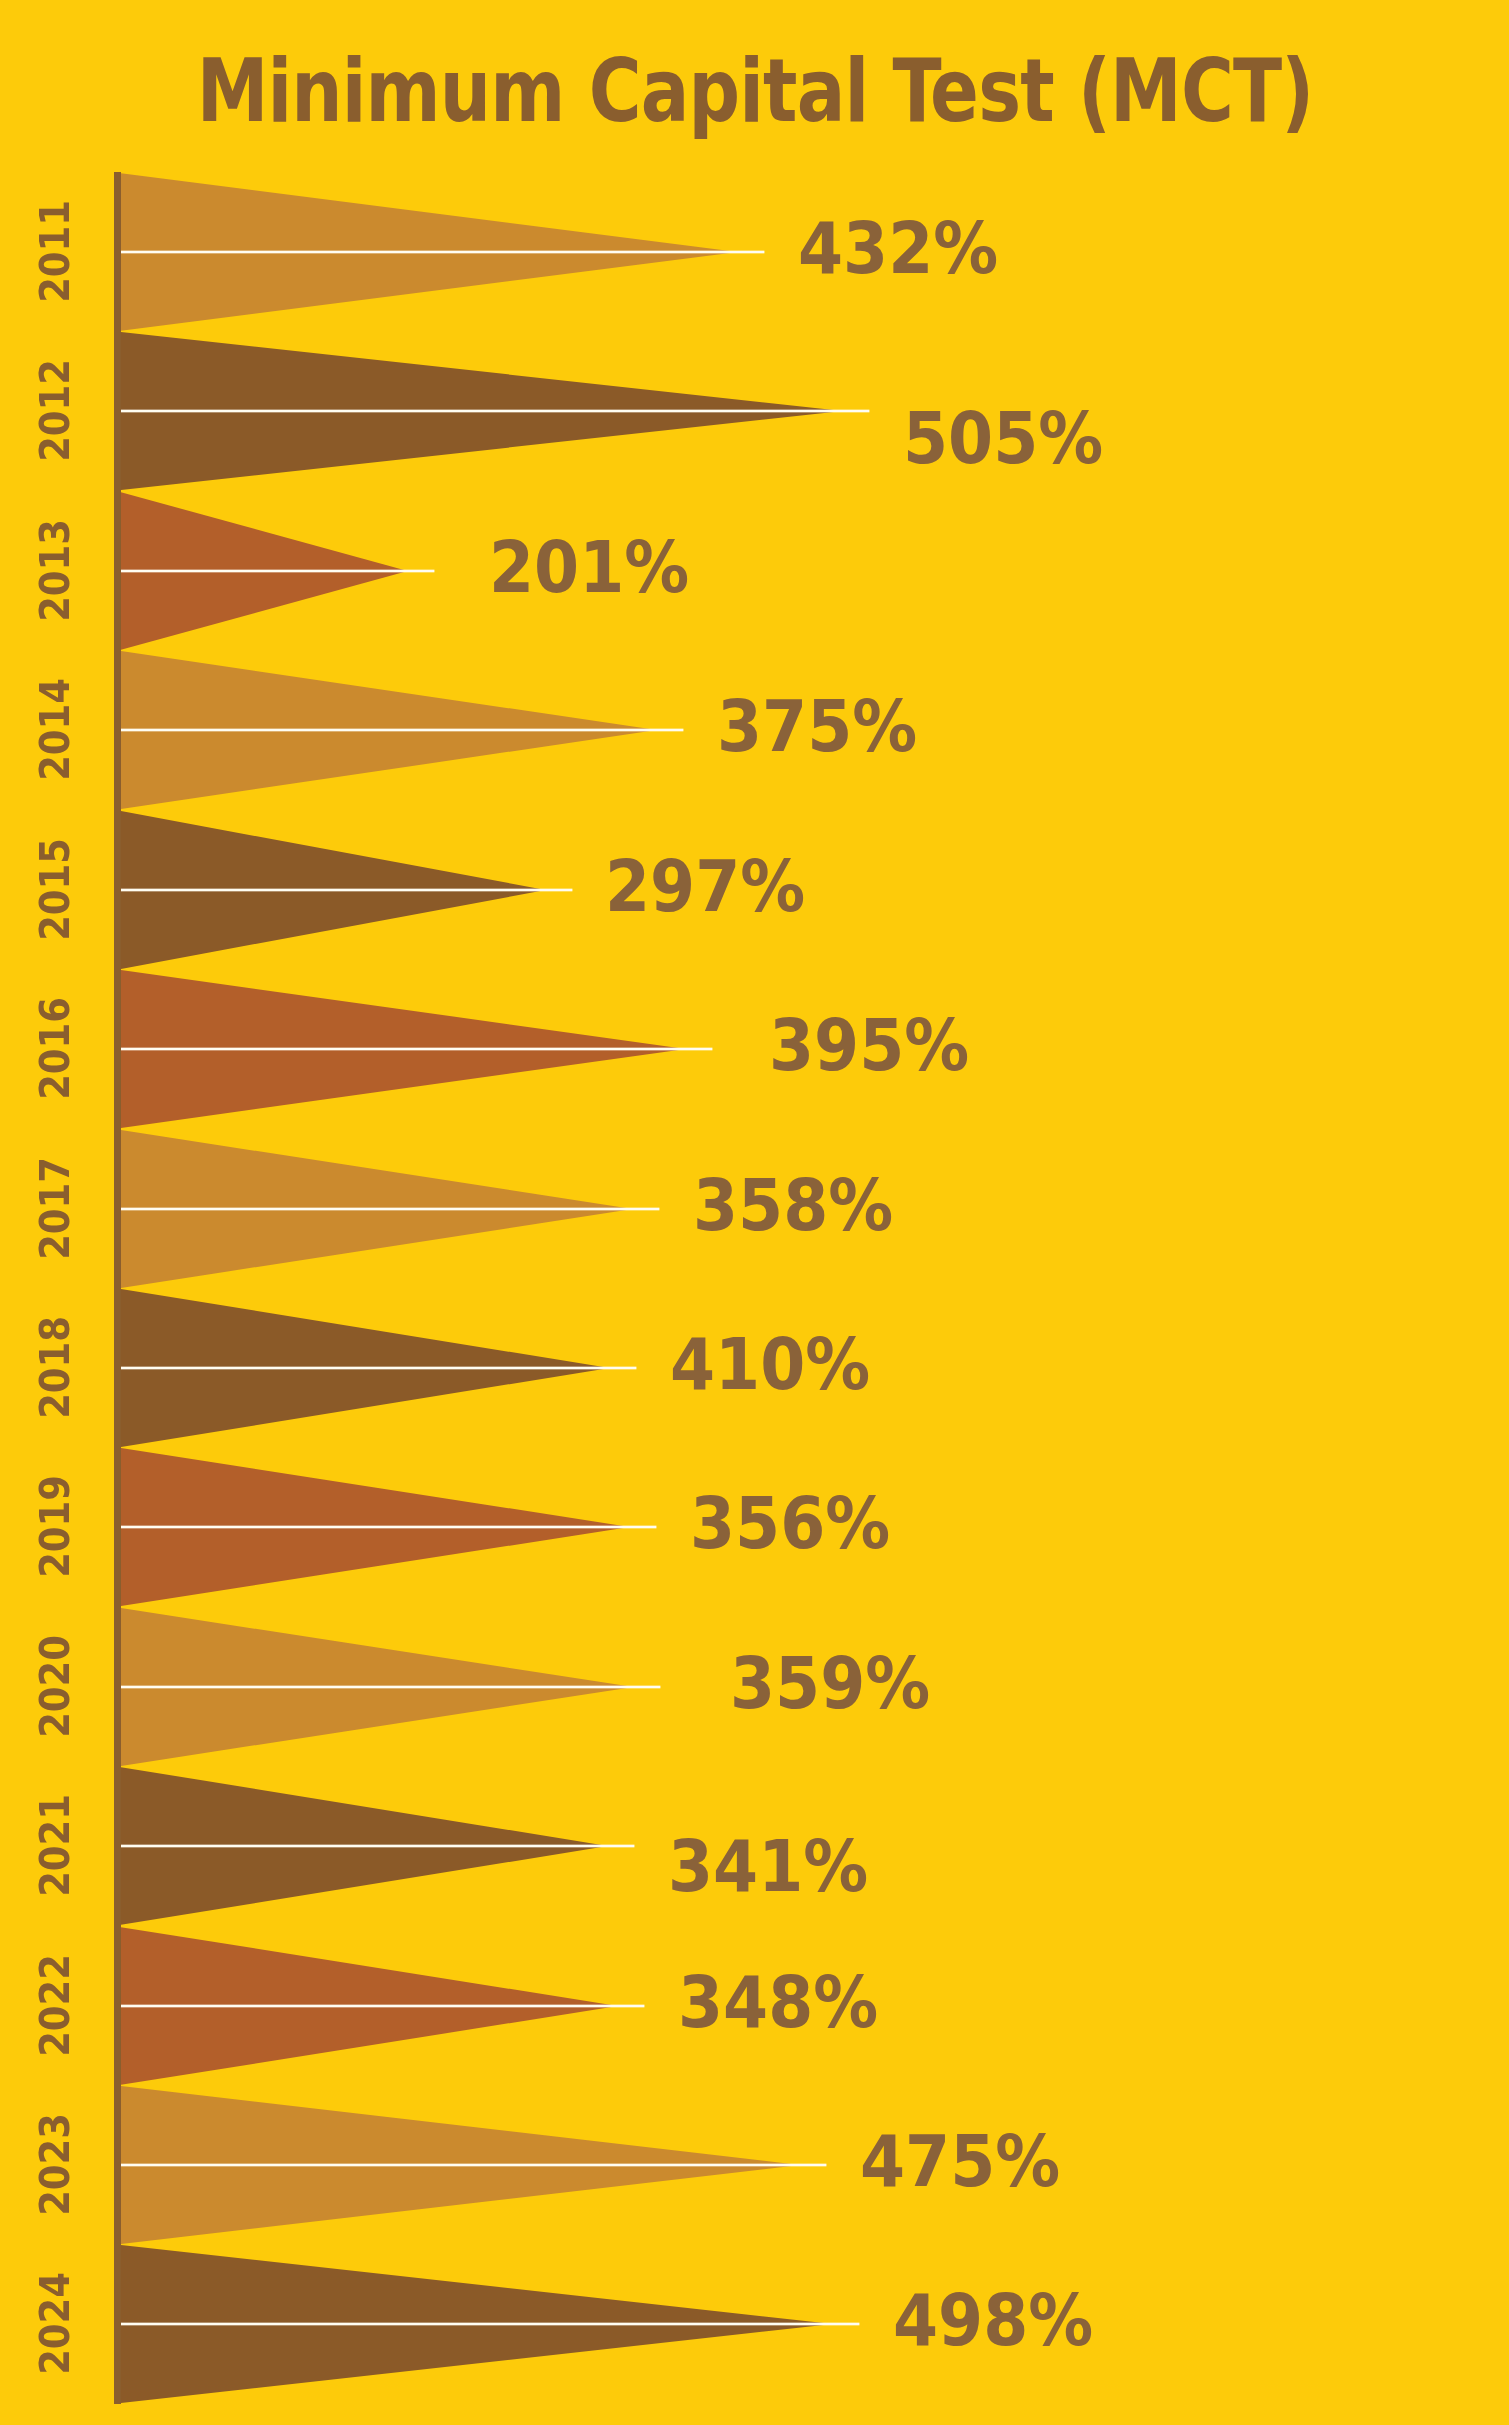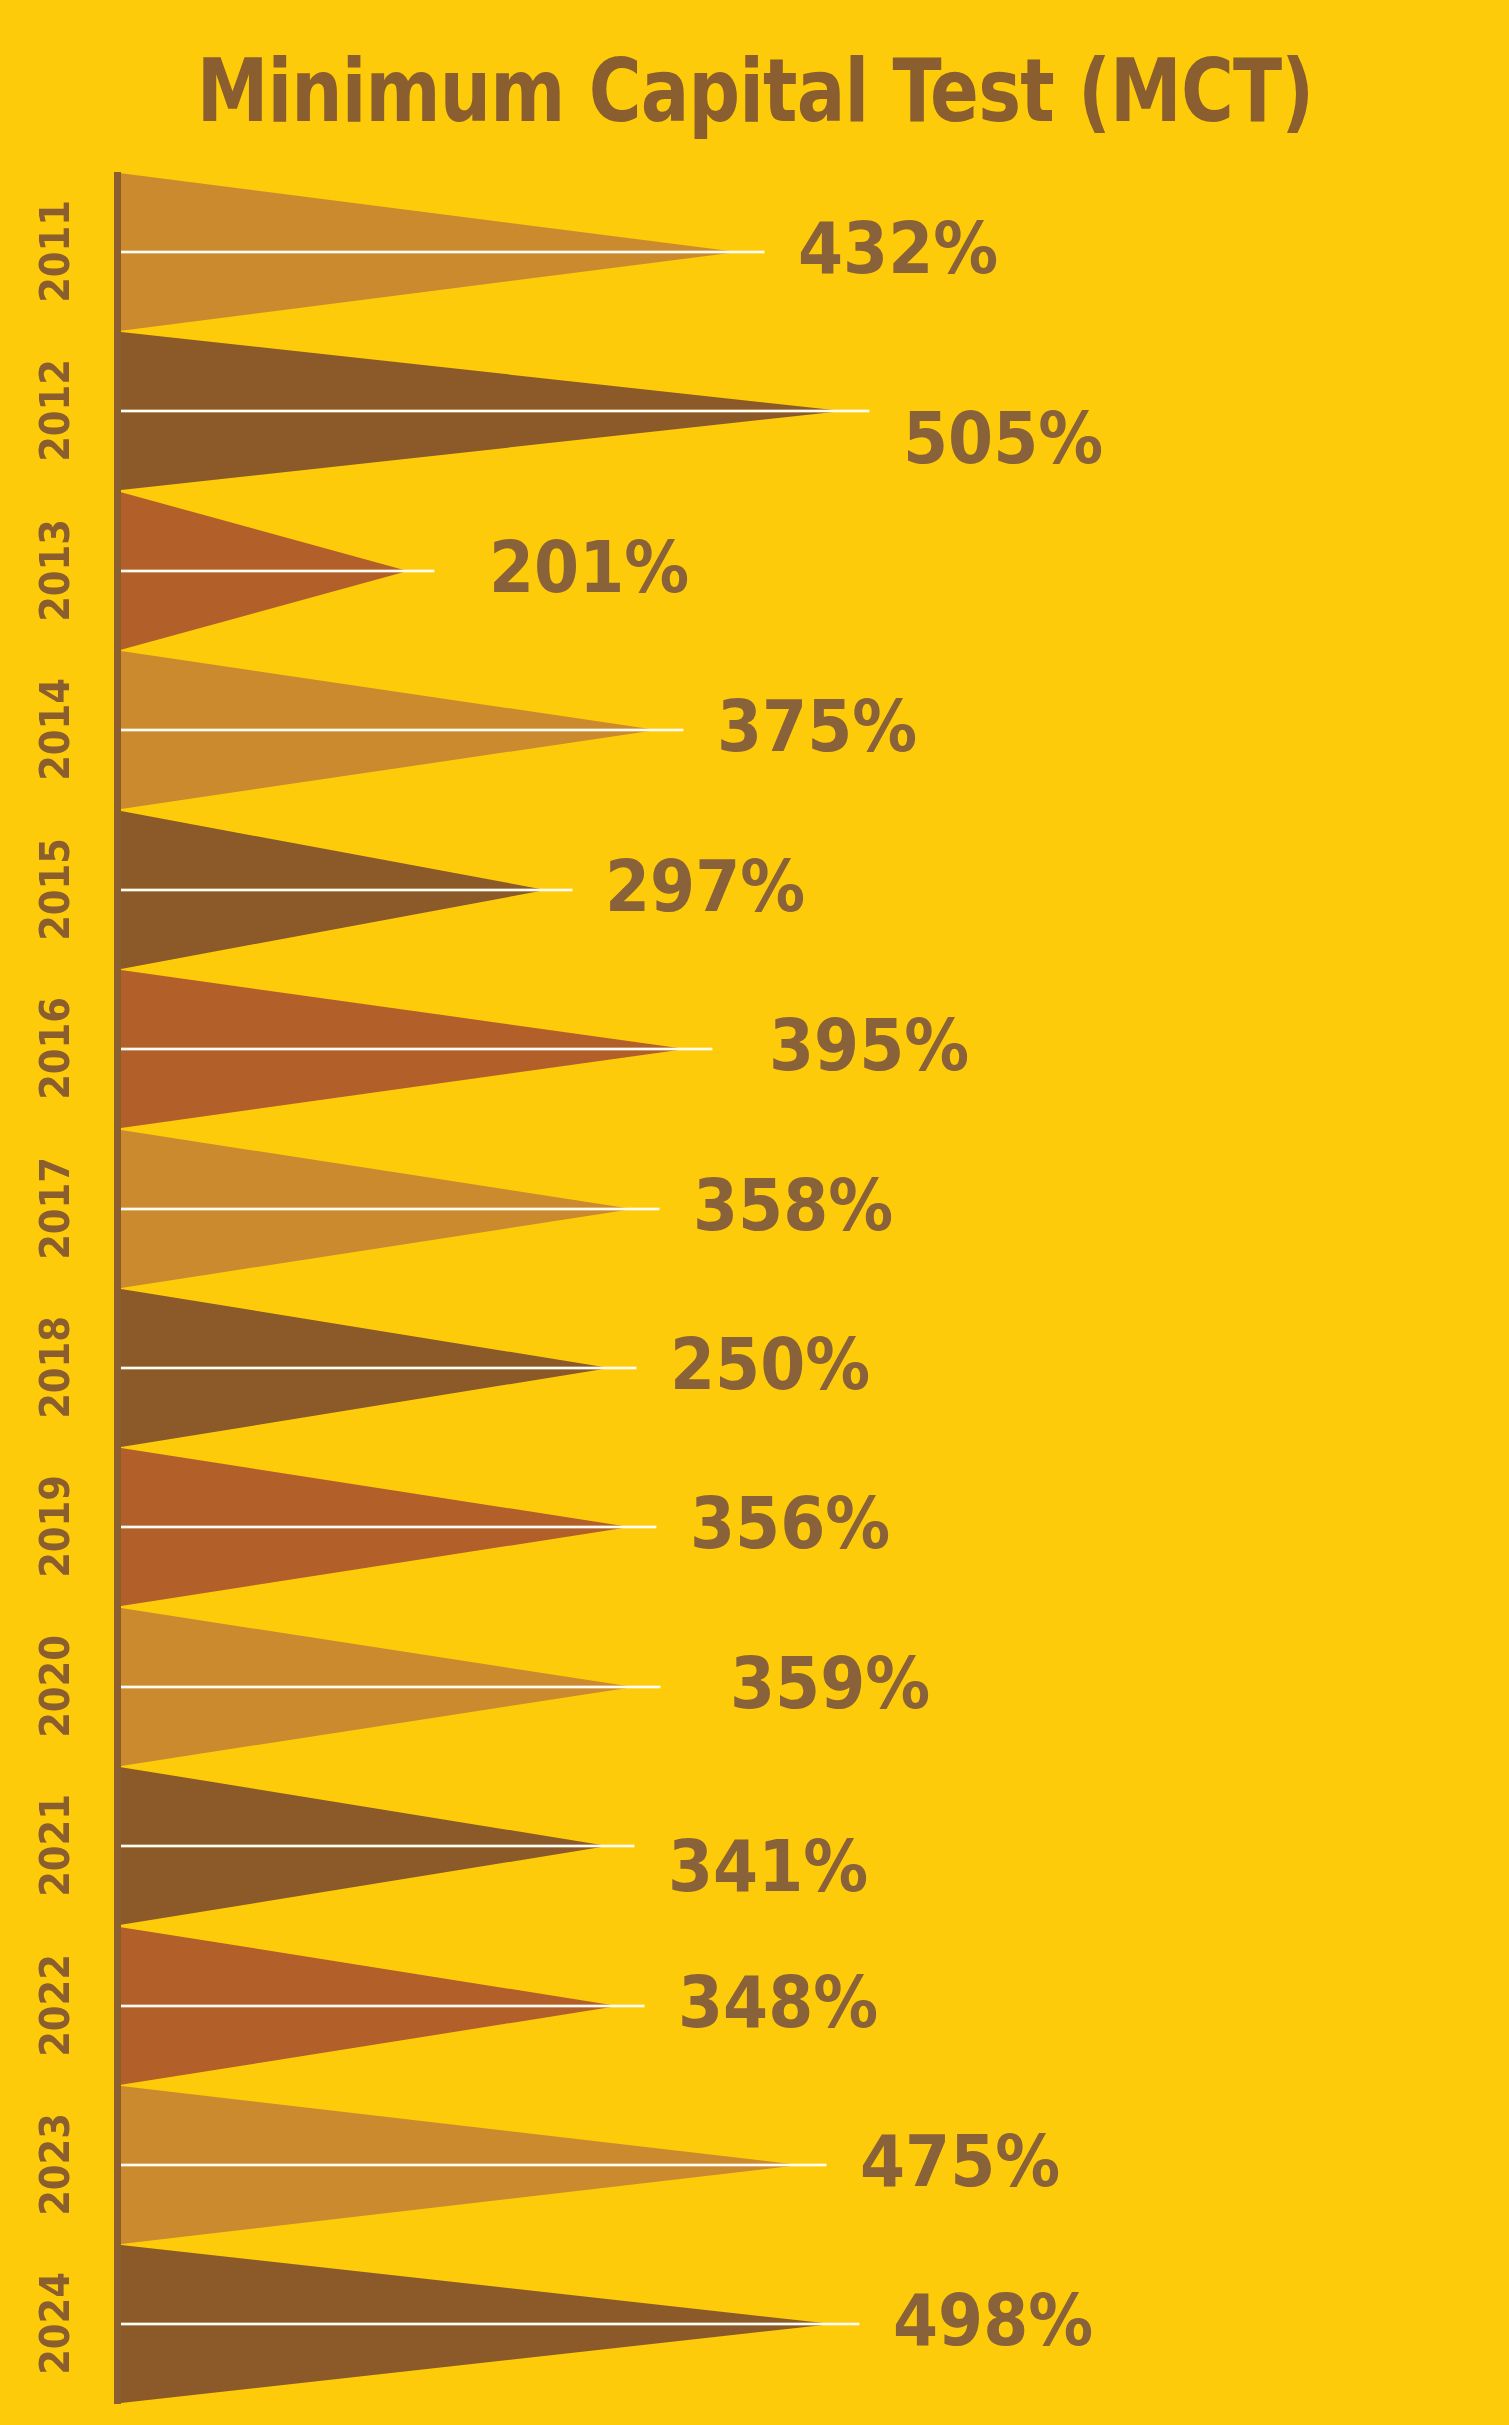--- a/index.html
+++ b/index.html
@@ -192,21 +192,21 @@
       </div>
       <div class="row" style="top: 1116px; height: 159px;">
         <div class="year-label" style="top: 51px; height: 57px; line-height: 57px;"><span>2018</span></div>
         <div class="bar-wrap" style="top: 0.8px;">
           <svg width="519" height="158" viewBox="0 0 581.2 176.7857142857143">
             <polygon points="0,0 547.2,88.39285714285715 0,88.39285714285715" fill="#8B5A28"></polygon>
             <polygon points="0,88.39285714285715 547.2,88.39285714285715 0,176.7857142857143" fill="#8B5A28"></polygon>
             <rect x="0" y="86.89285714285715" width="577.2" height="3" fill="#FFFDF2"></rect>
           </svg>
         </div>
-        <div class="value-label" style="left: 670px; top: 40px;">250%</div>
+        <div class="value-label" style="left: 670px; top: 40px;">410%</div>
       </div>
       <div class="row" style="top: 1275px; height: 159px;">
         <div class="year-label" style="top: 51px; height: 57px; line-height: 57px;"><span>2019</span></div>
         <div class="bar-wrap" style="top: 0.8px;">
           <svg width="539" height="158" viewBox="0 0 603.6 176.7857142857143">
             <polygon points="0,0 569.6,88.39285714285715 0,88.39285714285715" fill="#B35F2A"></polygon>
             <polygon points="0,88.39285714285715 569.6,88.39285714285715 0,176.7857142857143" fill="#B35F2A"></polygon>
             <rect x="0" y="86.89285714285715" width="599.6" height="3" fill="#FFFDF2"></rect>
           </svg>
         </div>

